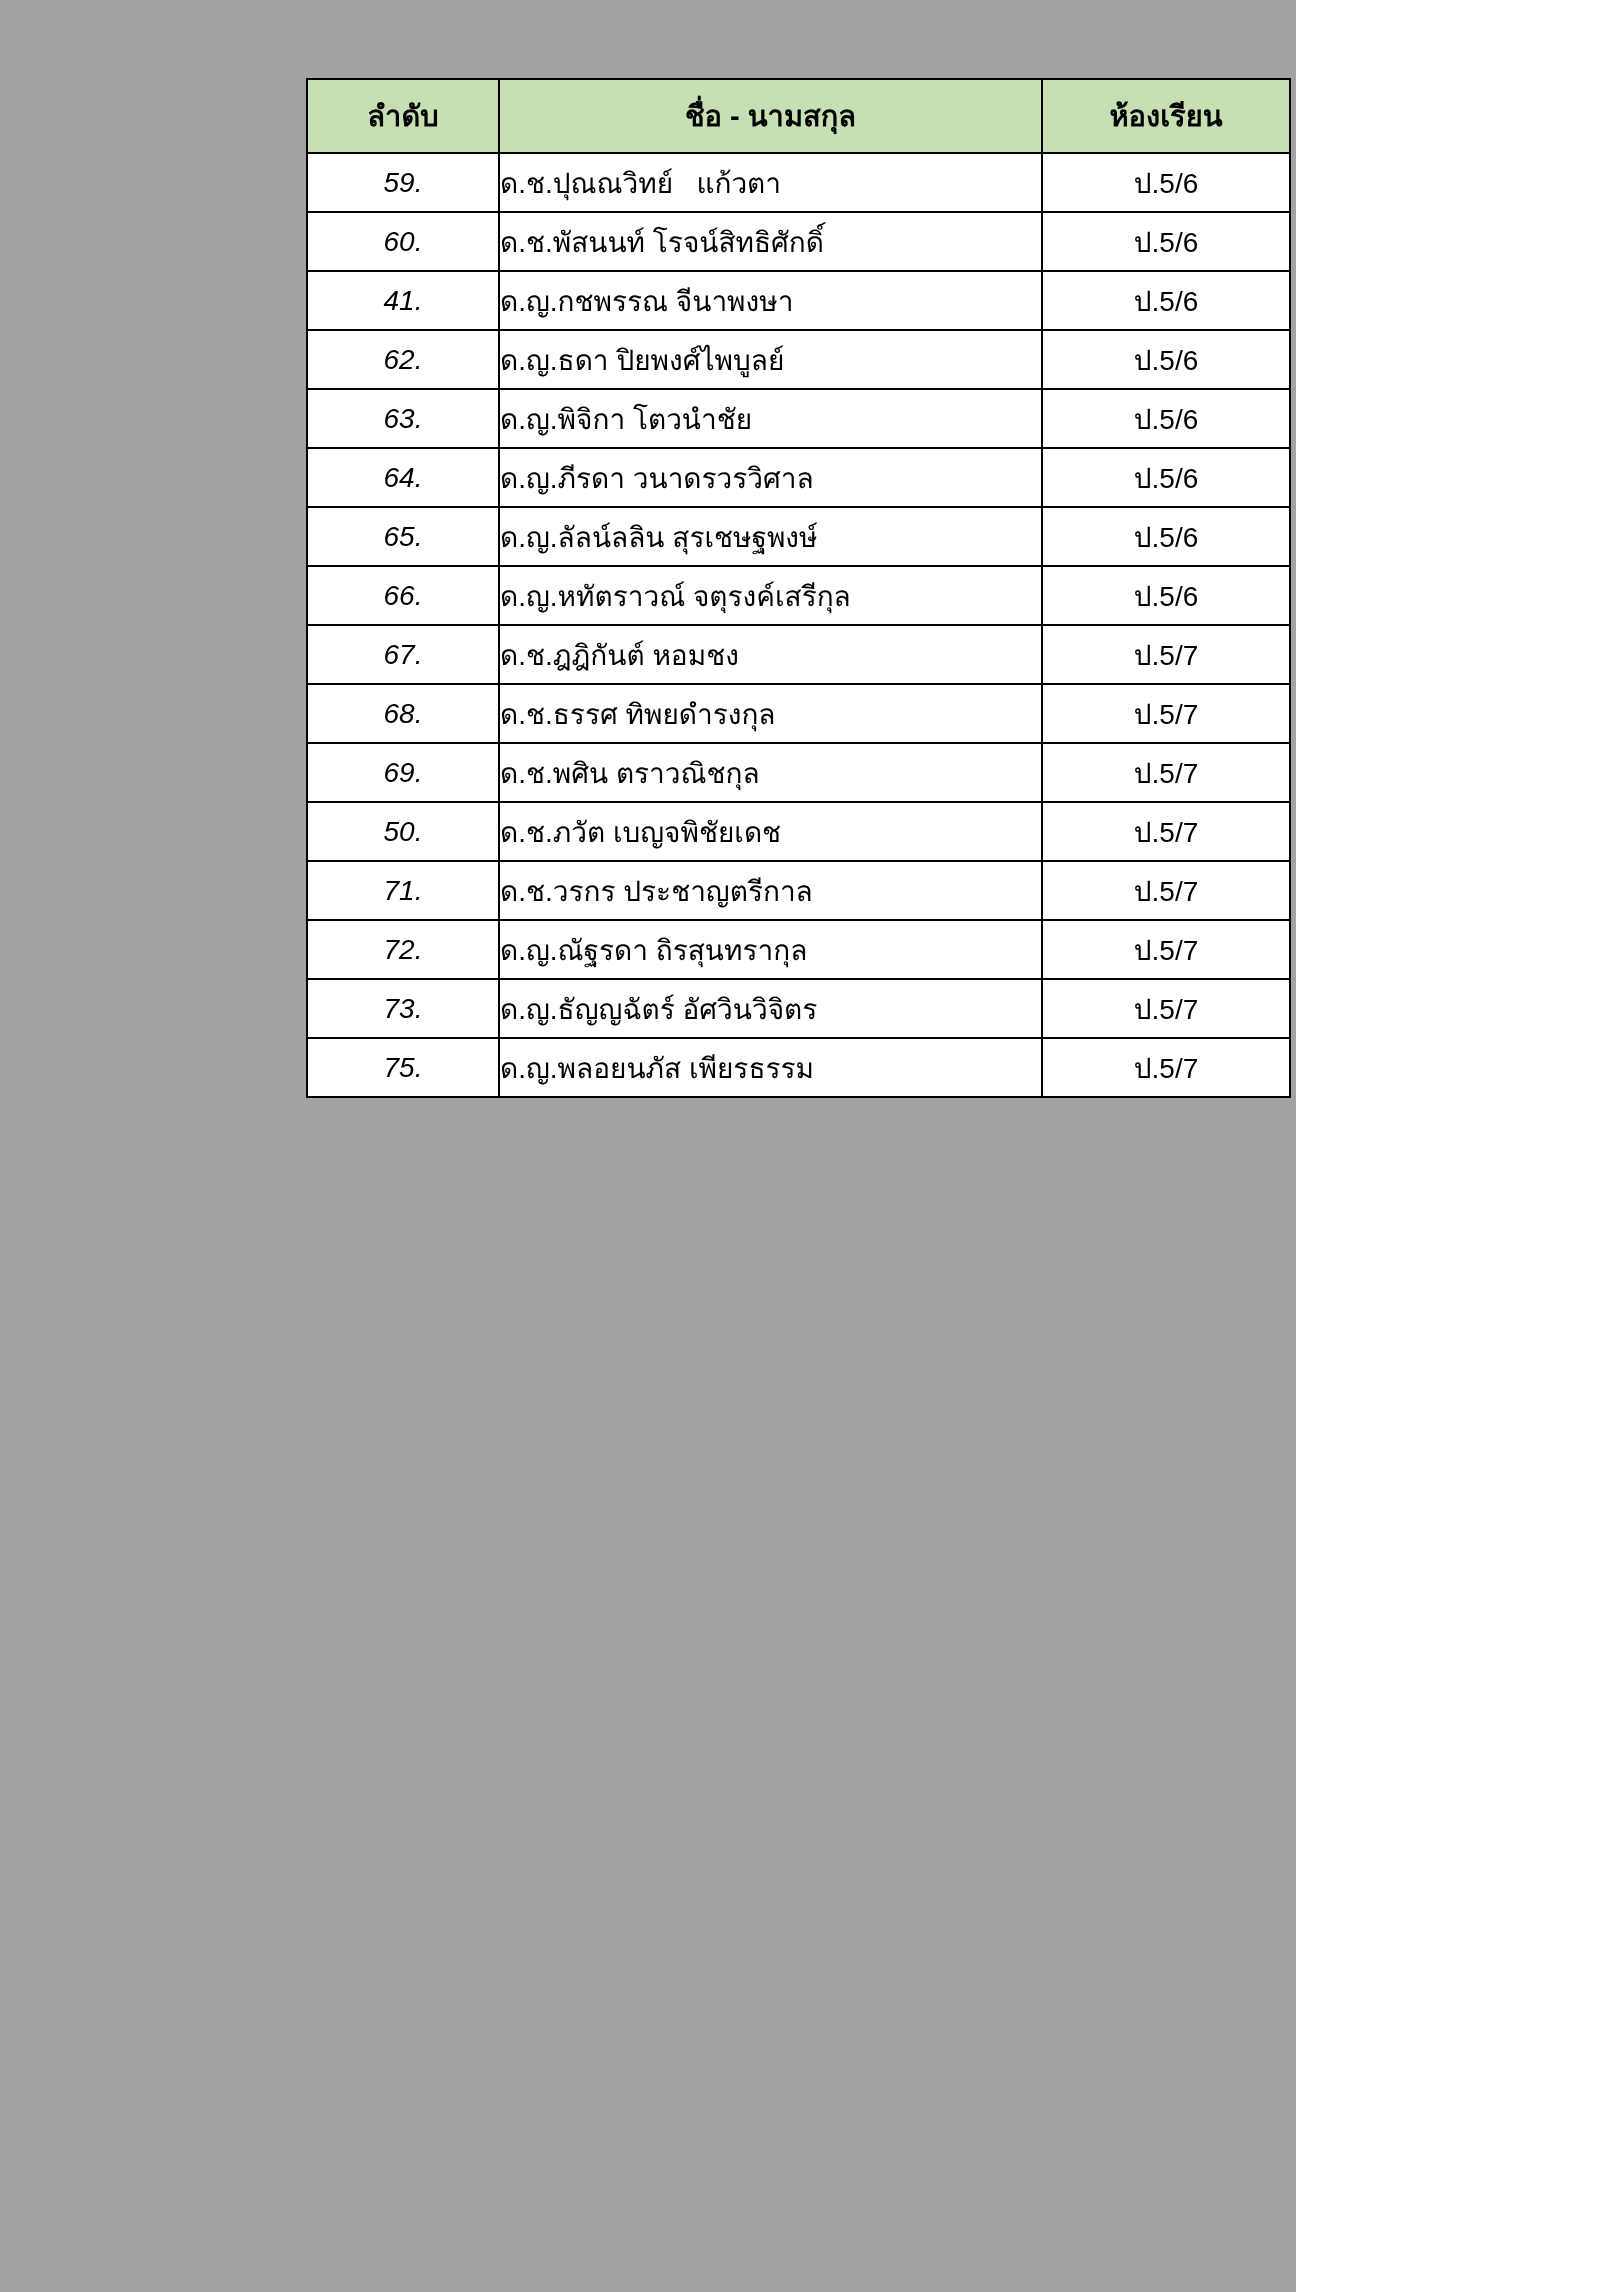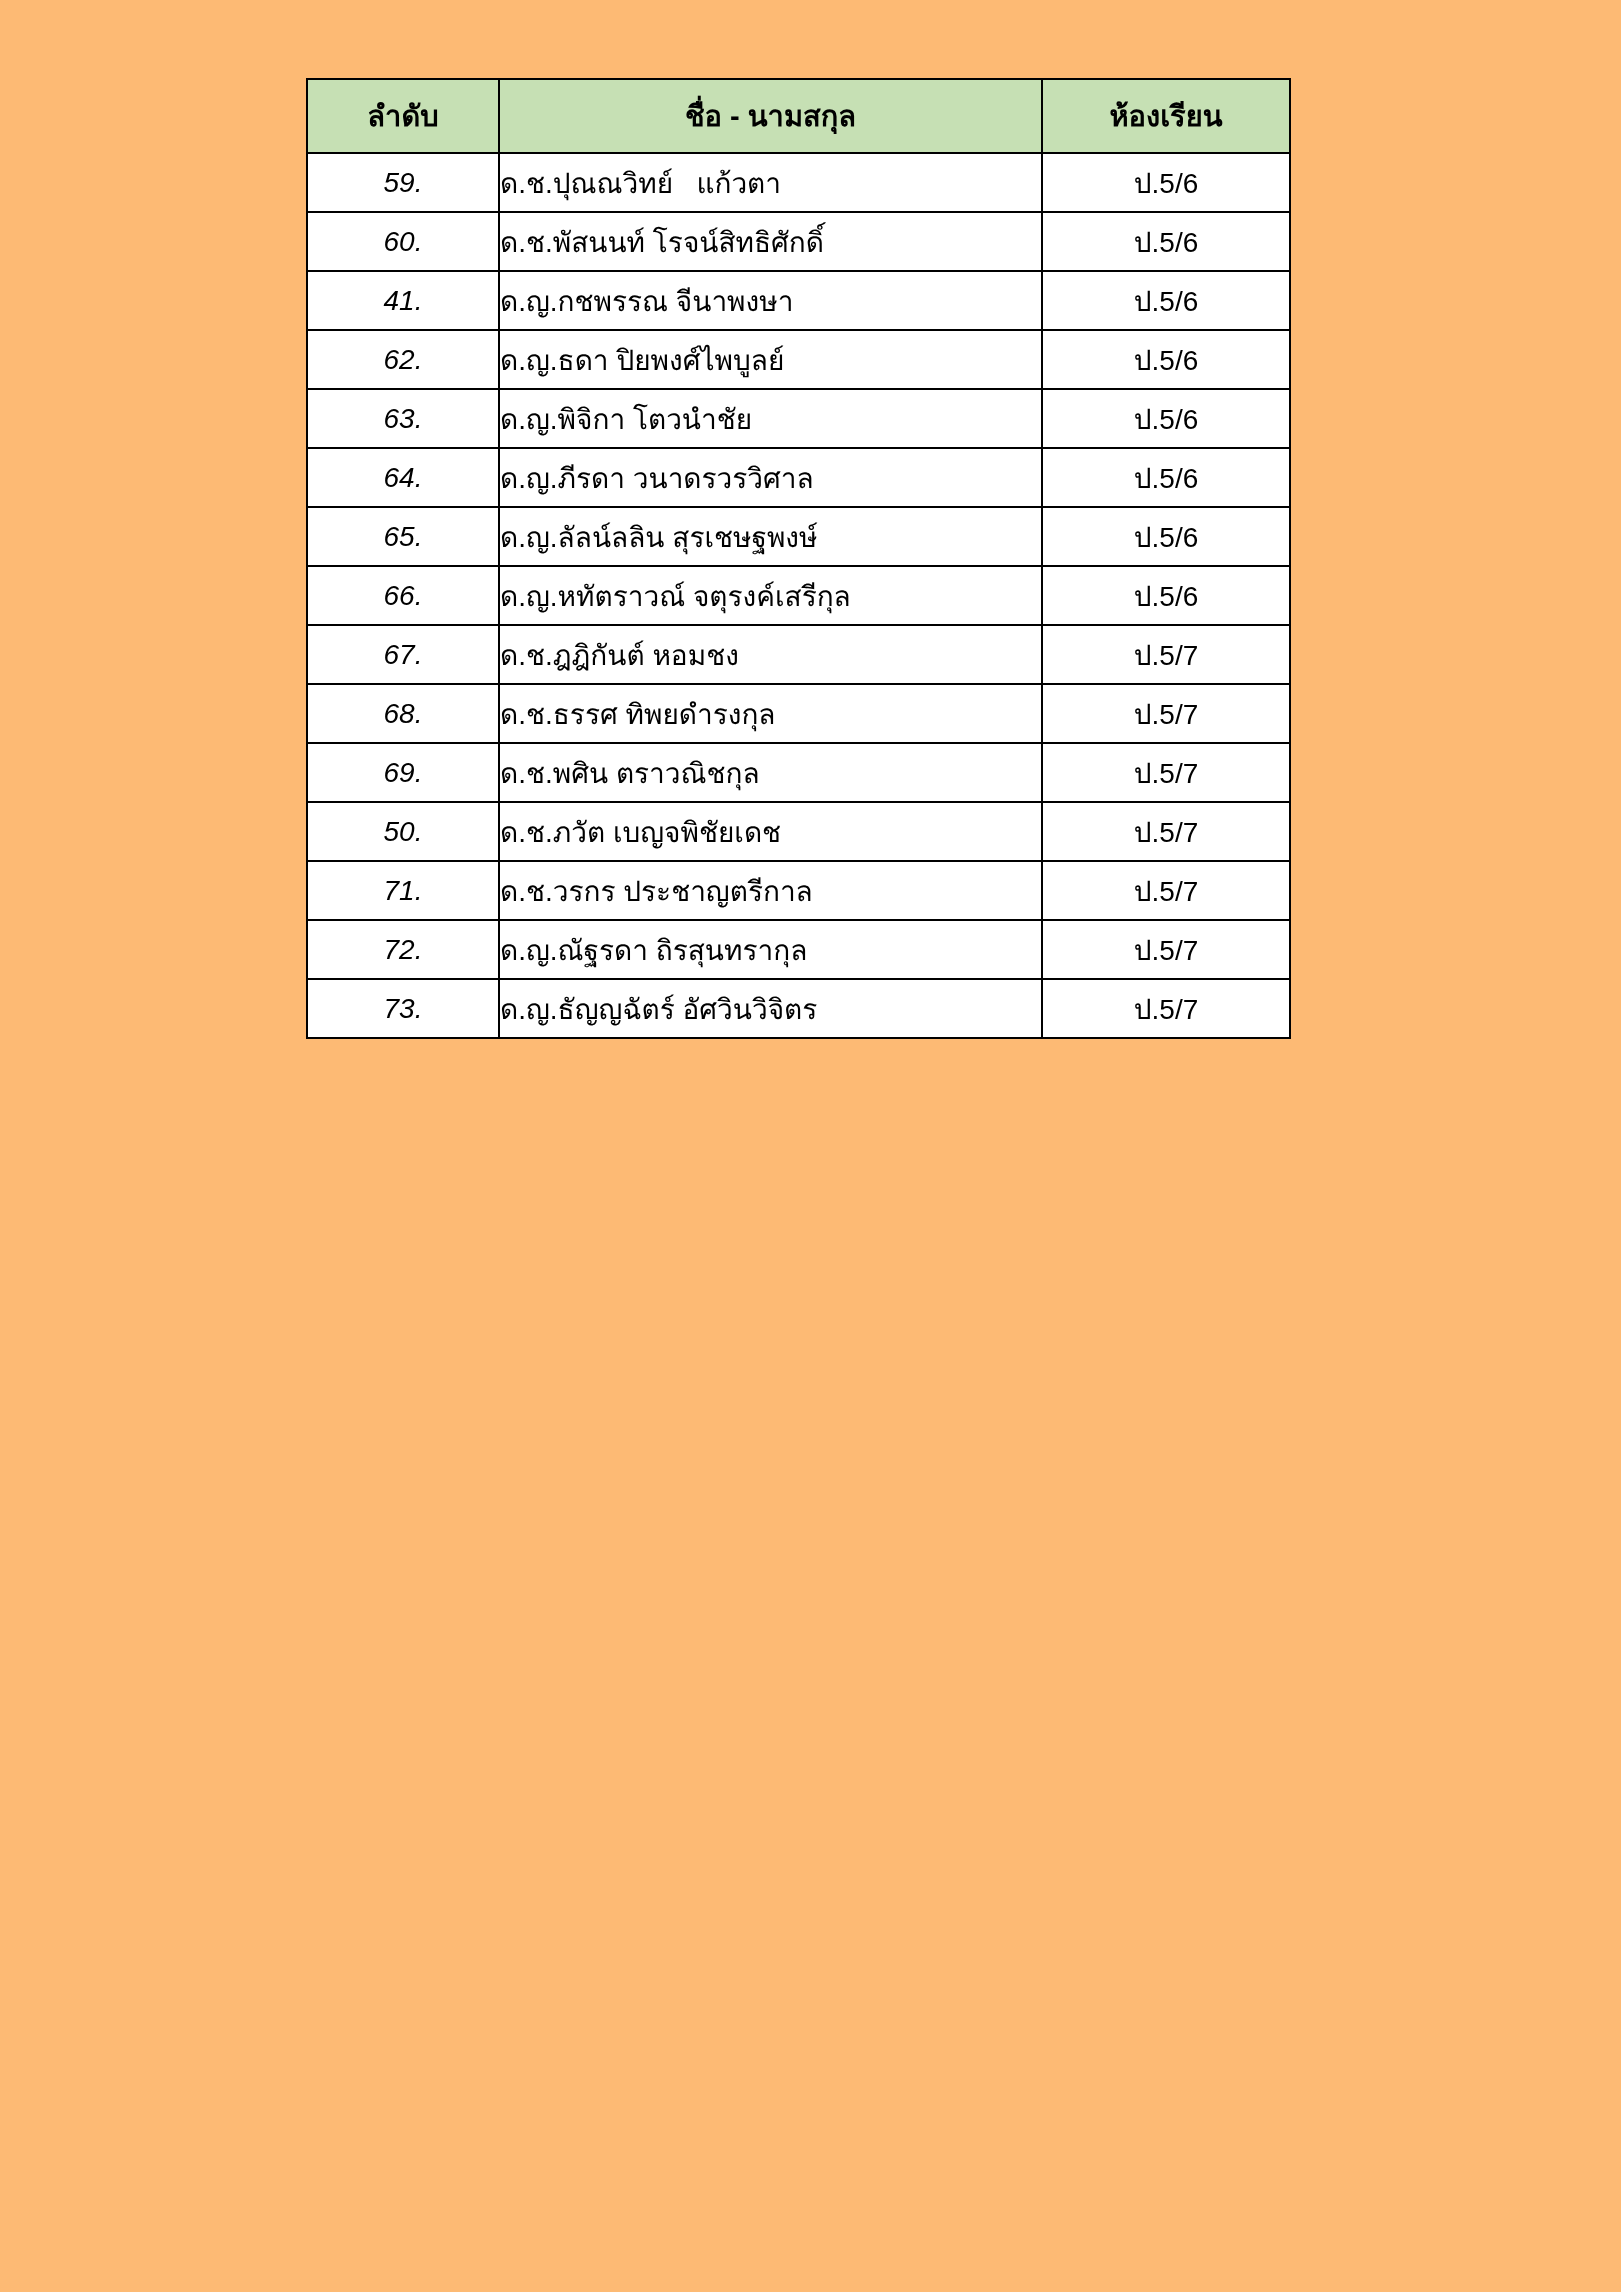--- a/index.html
+++ b/index.html
@@ -10,23 +10,23 @@
     width: 1621px;
     height: 2293px;
     background: #ffffff;
     font-family: "Liberation Sans", sans-serif;
     color: #000000;
     position: relative;
   }
   .sheet {
     position: absolute;
     left: 0; top: 0;
-    width: 1621px;
+    width: 1296px;
     height: 2293px;
-    background: #fdba74;
+    background: #a3a3a3;
   }
   table.roster {
     position: absolute;
     left: 306px;
     top: 78px;
     width: 983px;
     border-collapse: collapse;
     table-layout: fixed;
   }
   table.roster th,
@@ -146,17 +146,22 @@
         <tr>
           <td class="cell-index">72.</td>
           <td class="cell-name">ด.ญ.ณัฐรดา ถิรสุนทรากุล</td>
           <td class="cell-room">ป.5/7</td>
         </tr>
         <tr>
           <td class="cell-index">73.</td>
           <td class="cell-name">ด.ญ.ธัญญฉัตร์ อัศวินวิจิตร</td>
           <td class="cell-room">ป.5/7</td>
         </tr>
+        <tr>
+          <td class="cell-index">75.</td>
+          <td class="cell-name">ด.ญ.พลอยนภัส เพียรธรรม</td>
+          <td class="cell-room">ป.5/7</td>
+        </tr>
       </tbody>
   </table>
 
 </div>
 
 
 </body></html>

